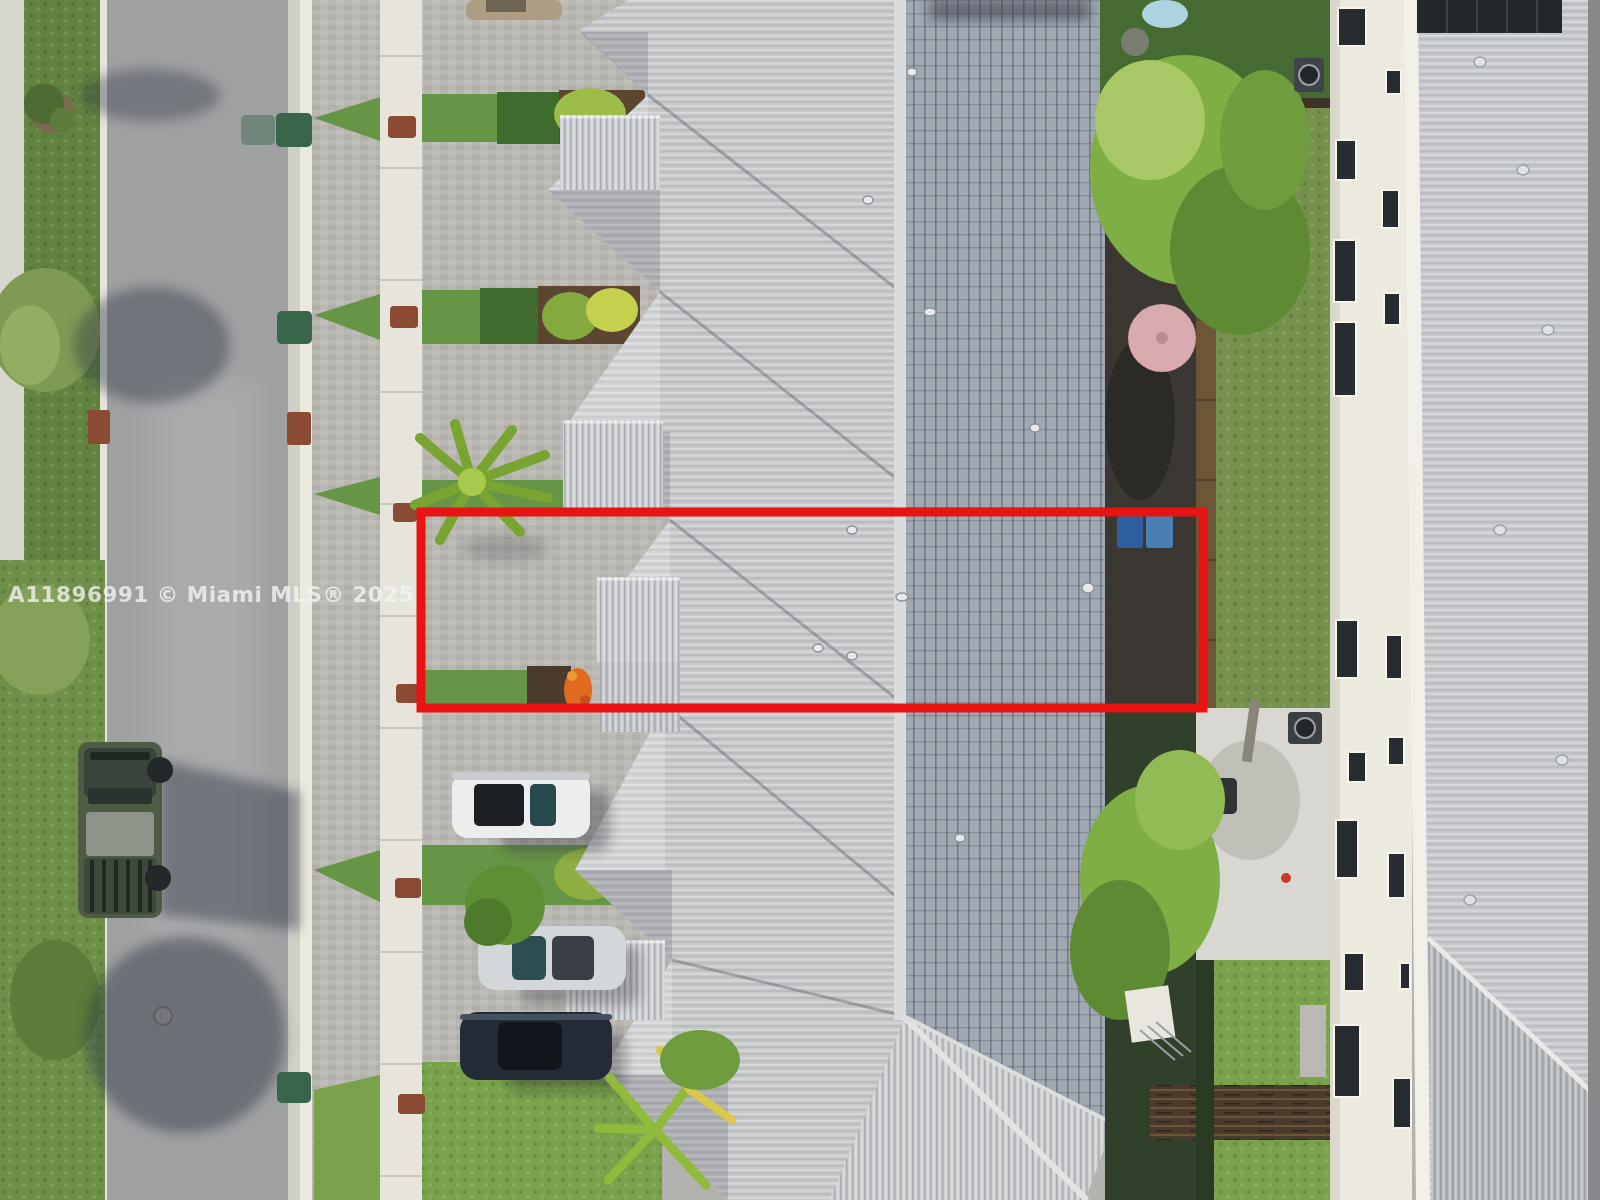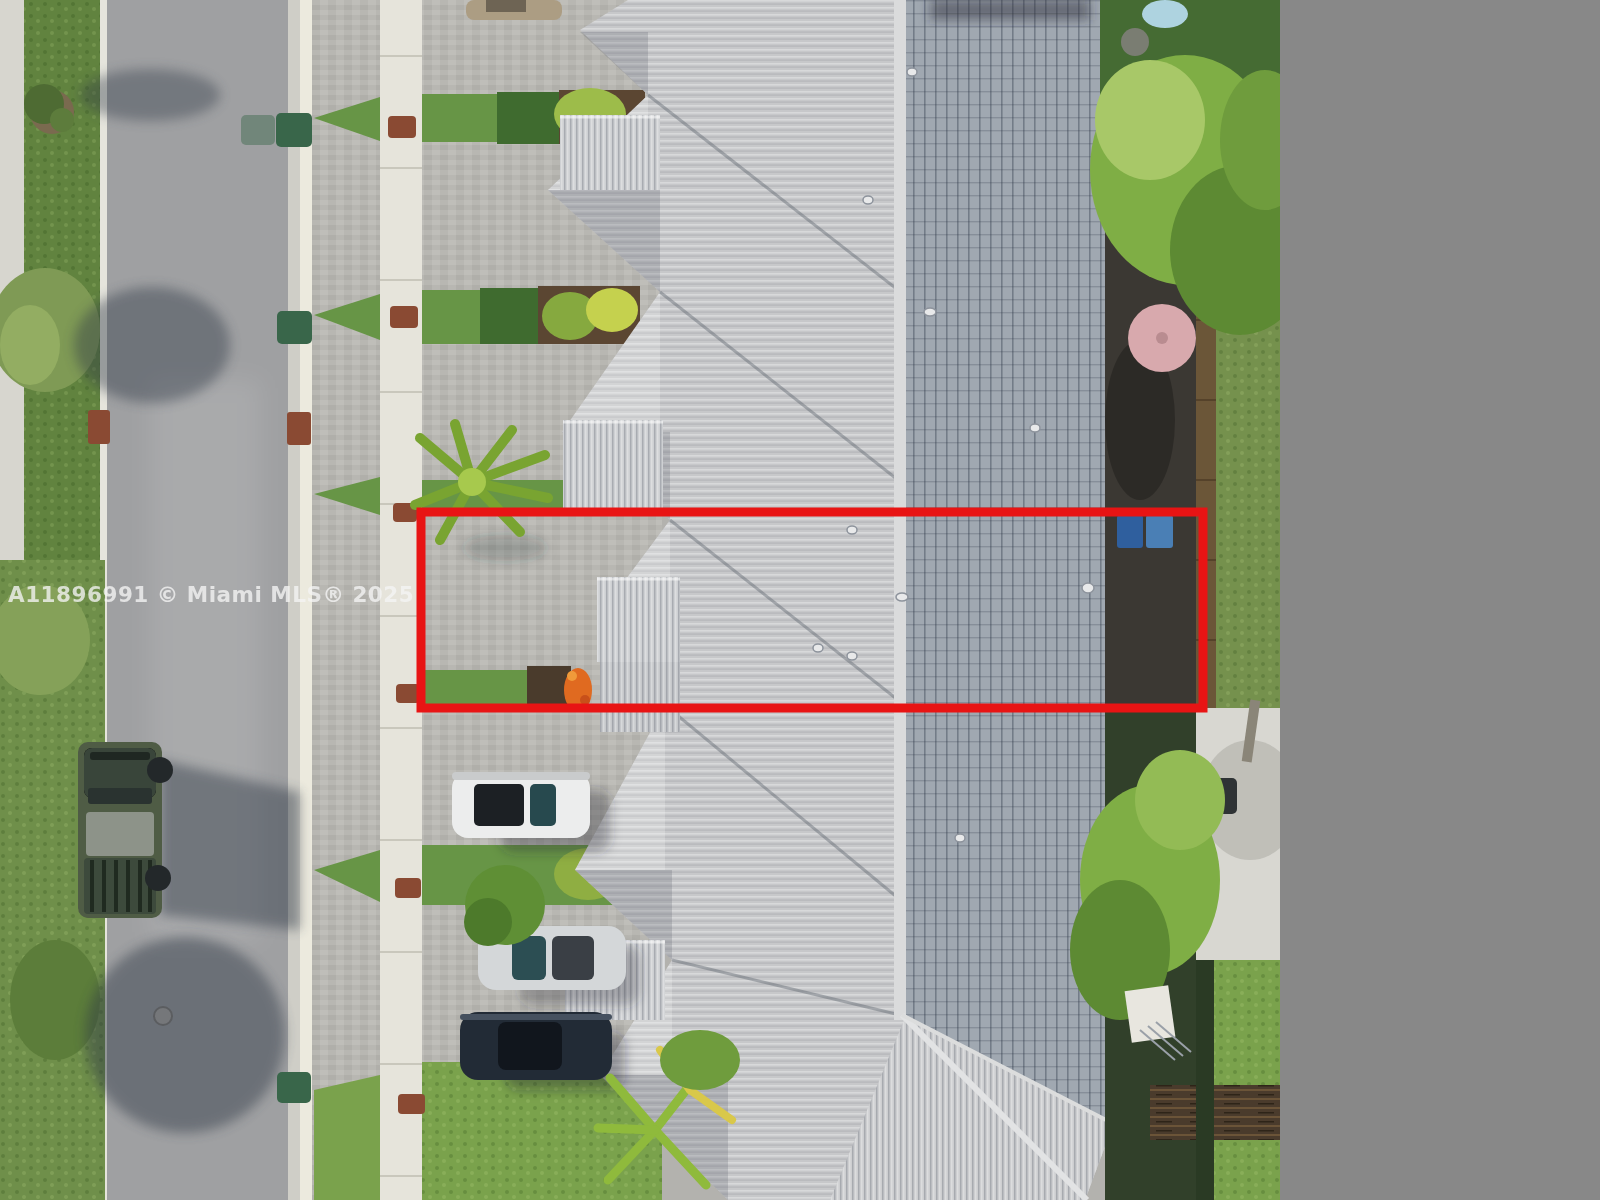--- a/index.html
+++ b/index.html
@@ -1,16 +1,16 @@
 <!DOCTYPE html>
 <html><head>
 <meta charset="utf-8">
 <style>
   html,body{margin:0;padding:0;background:#888;}
-  .stage{position:relative;width:1280px;height:1200px;overflow:hidden;background:#b3b2ae;}
+  .stage{position:relative;width:1588px;height:1200px;overflow:hidden;background:#b3b2ae;}
   svg{display:block}
   text.wm{font-family:"DejaVu Sans", sans-serif;font-weight:bold;letter-spacing:.5px;}
 </style>
 </head>
 <body>
 
 <div class="stage">
 <svg width="1600" height="1200" viewBox="0 0 1600 1200">
   <defs>
     <pattern id="pav" width="16" height="10" patternUnits="userSpaceOnUse">

